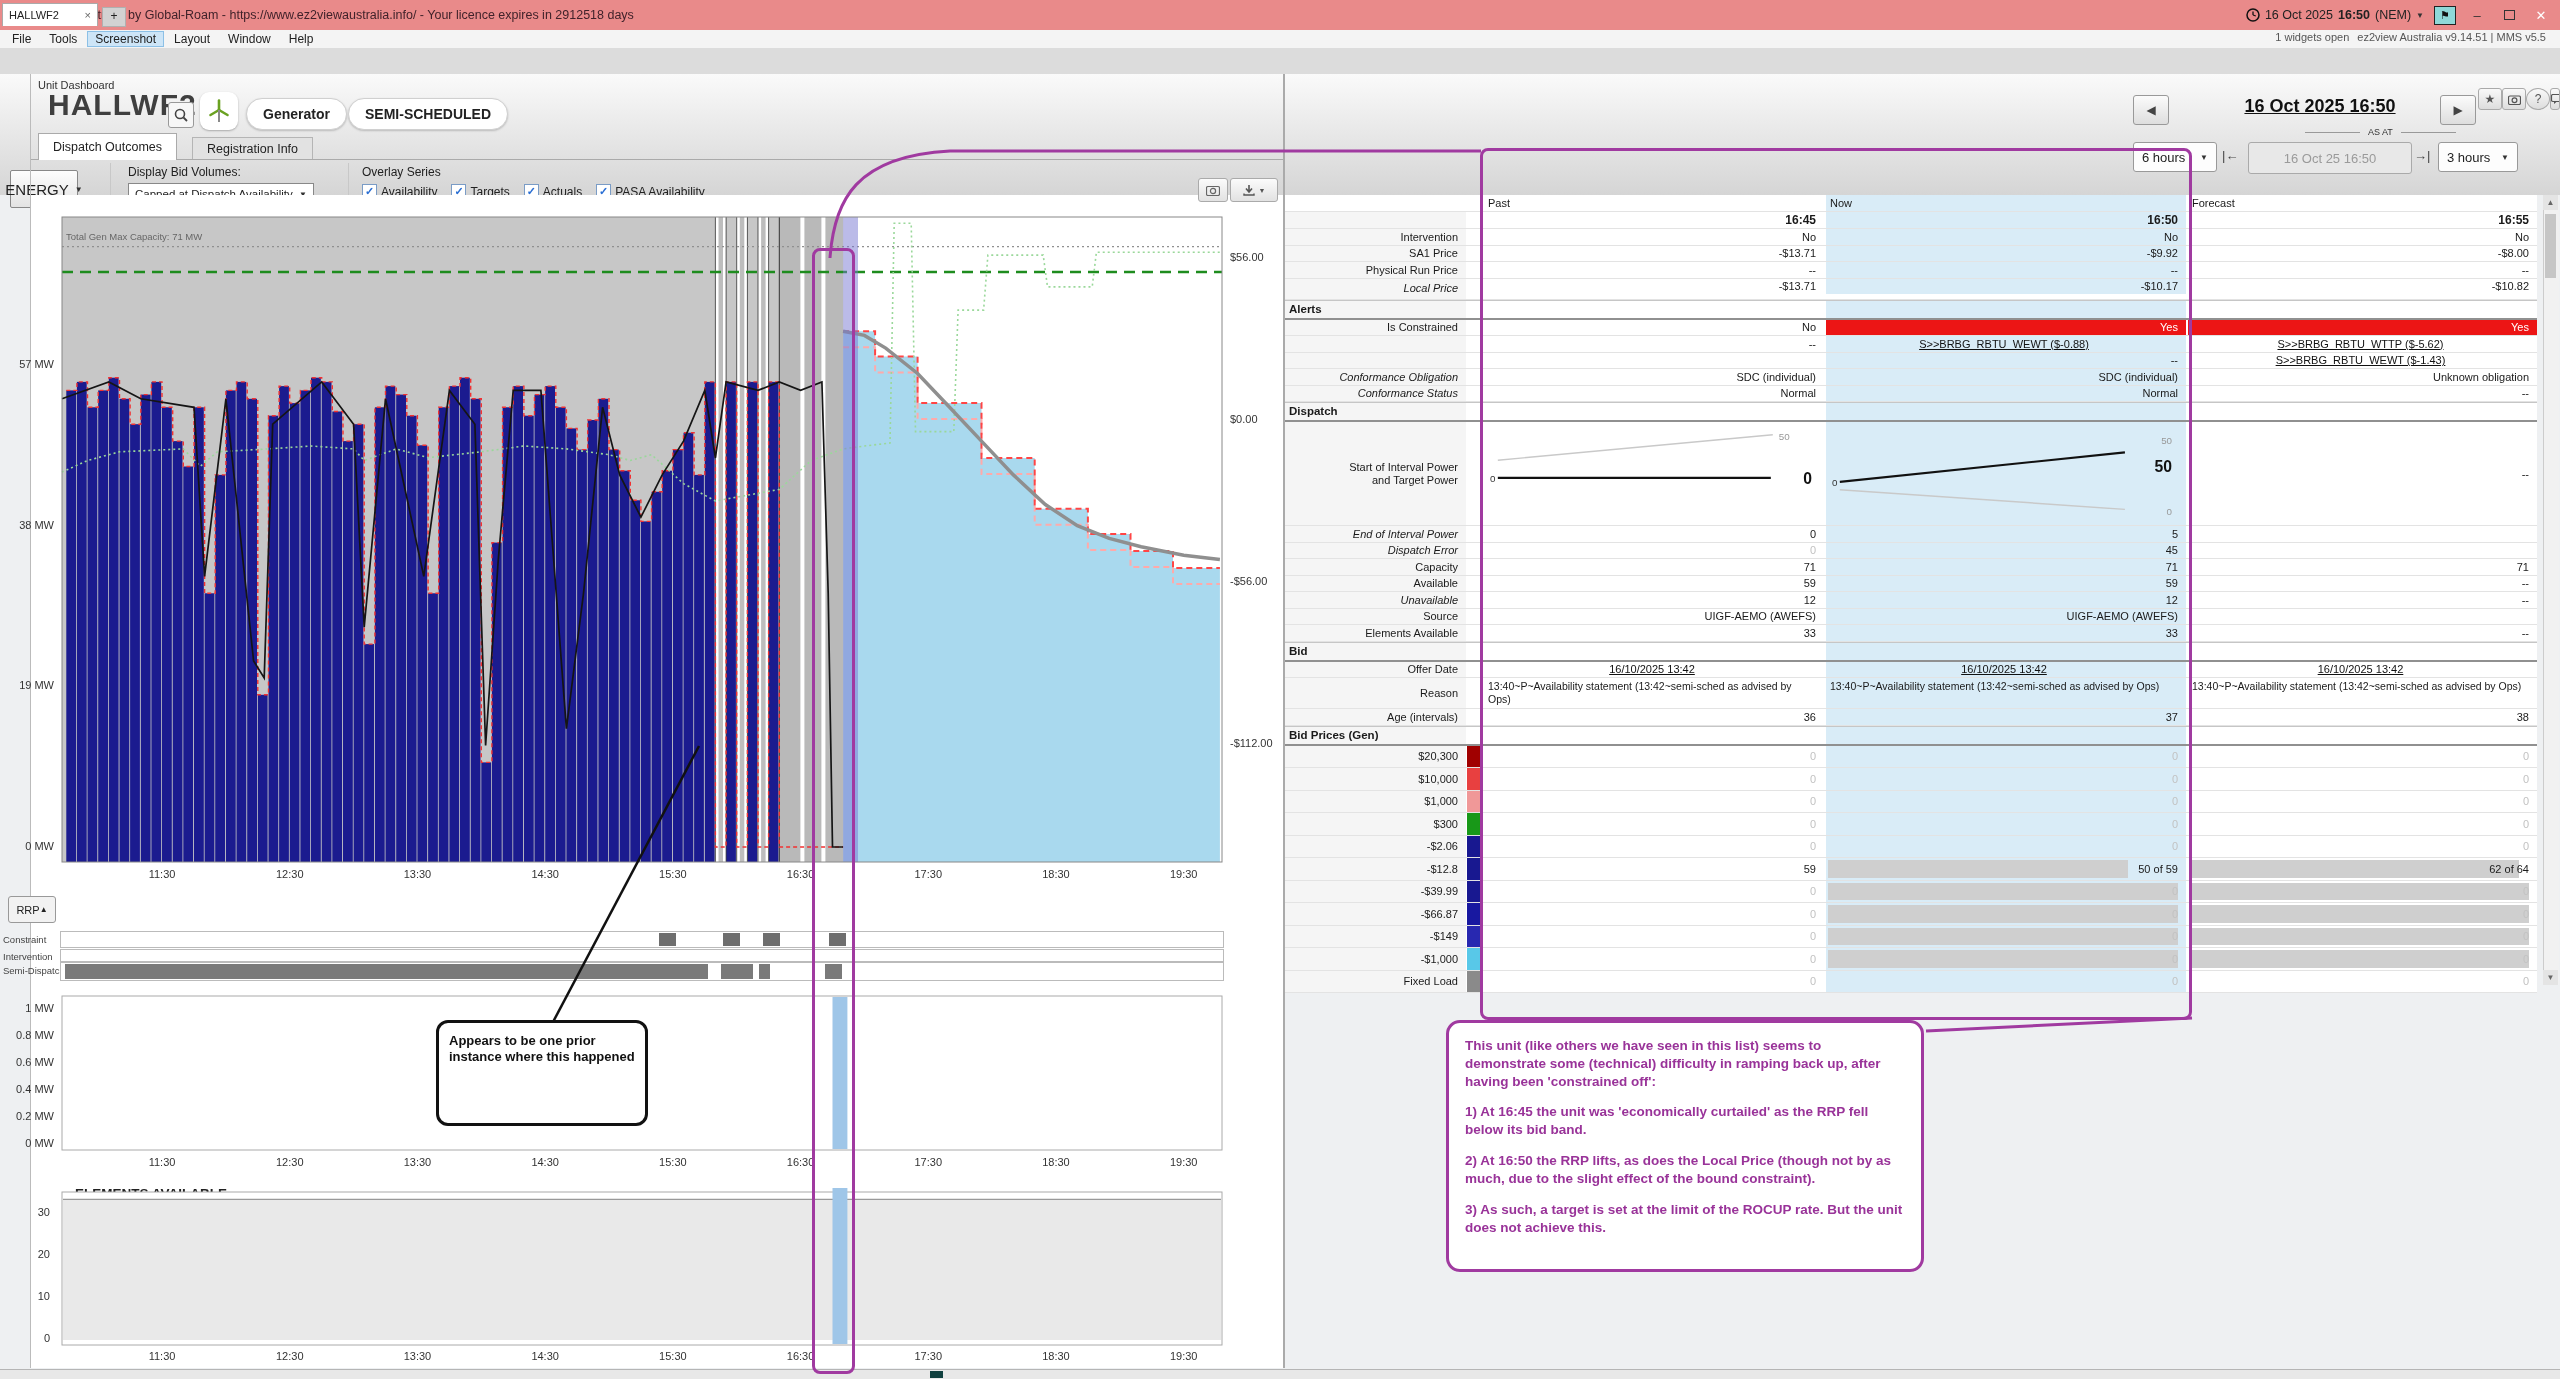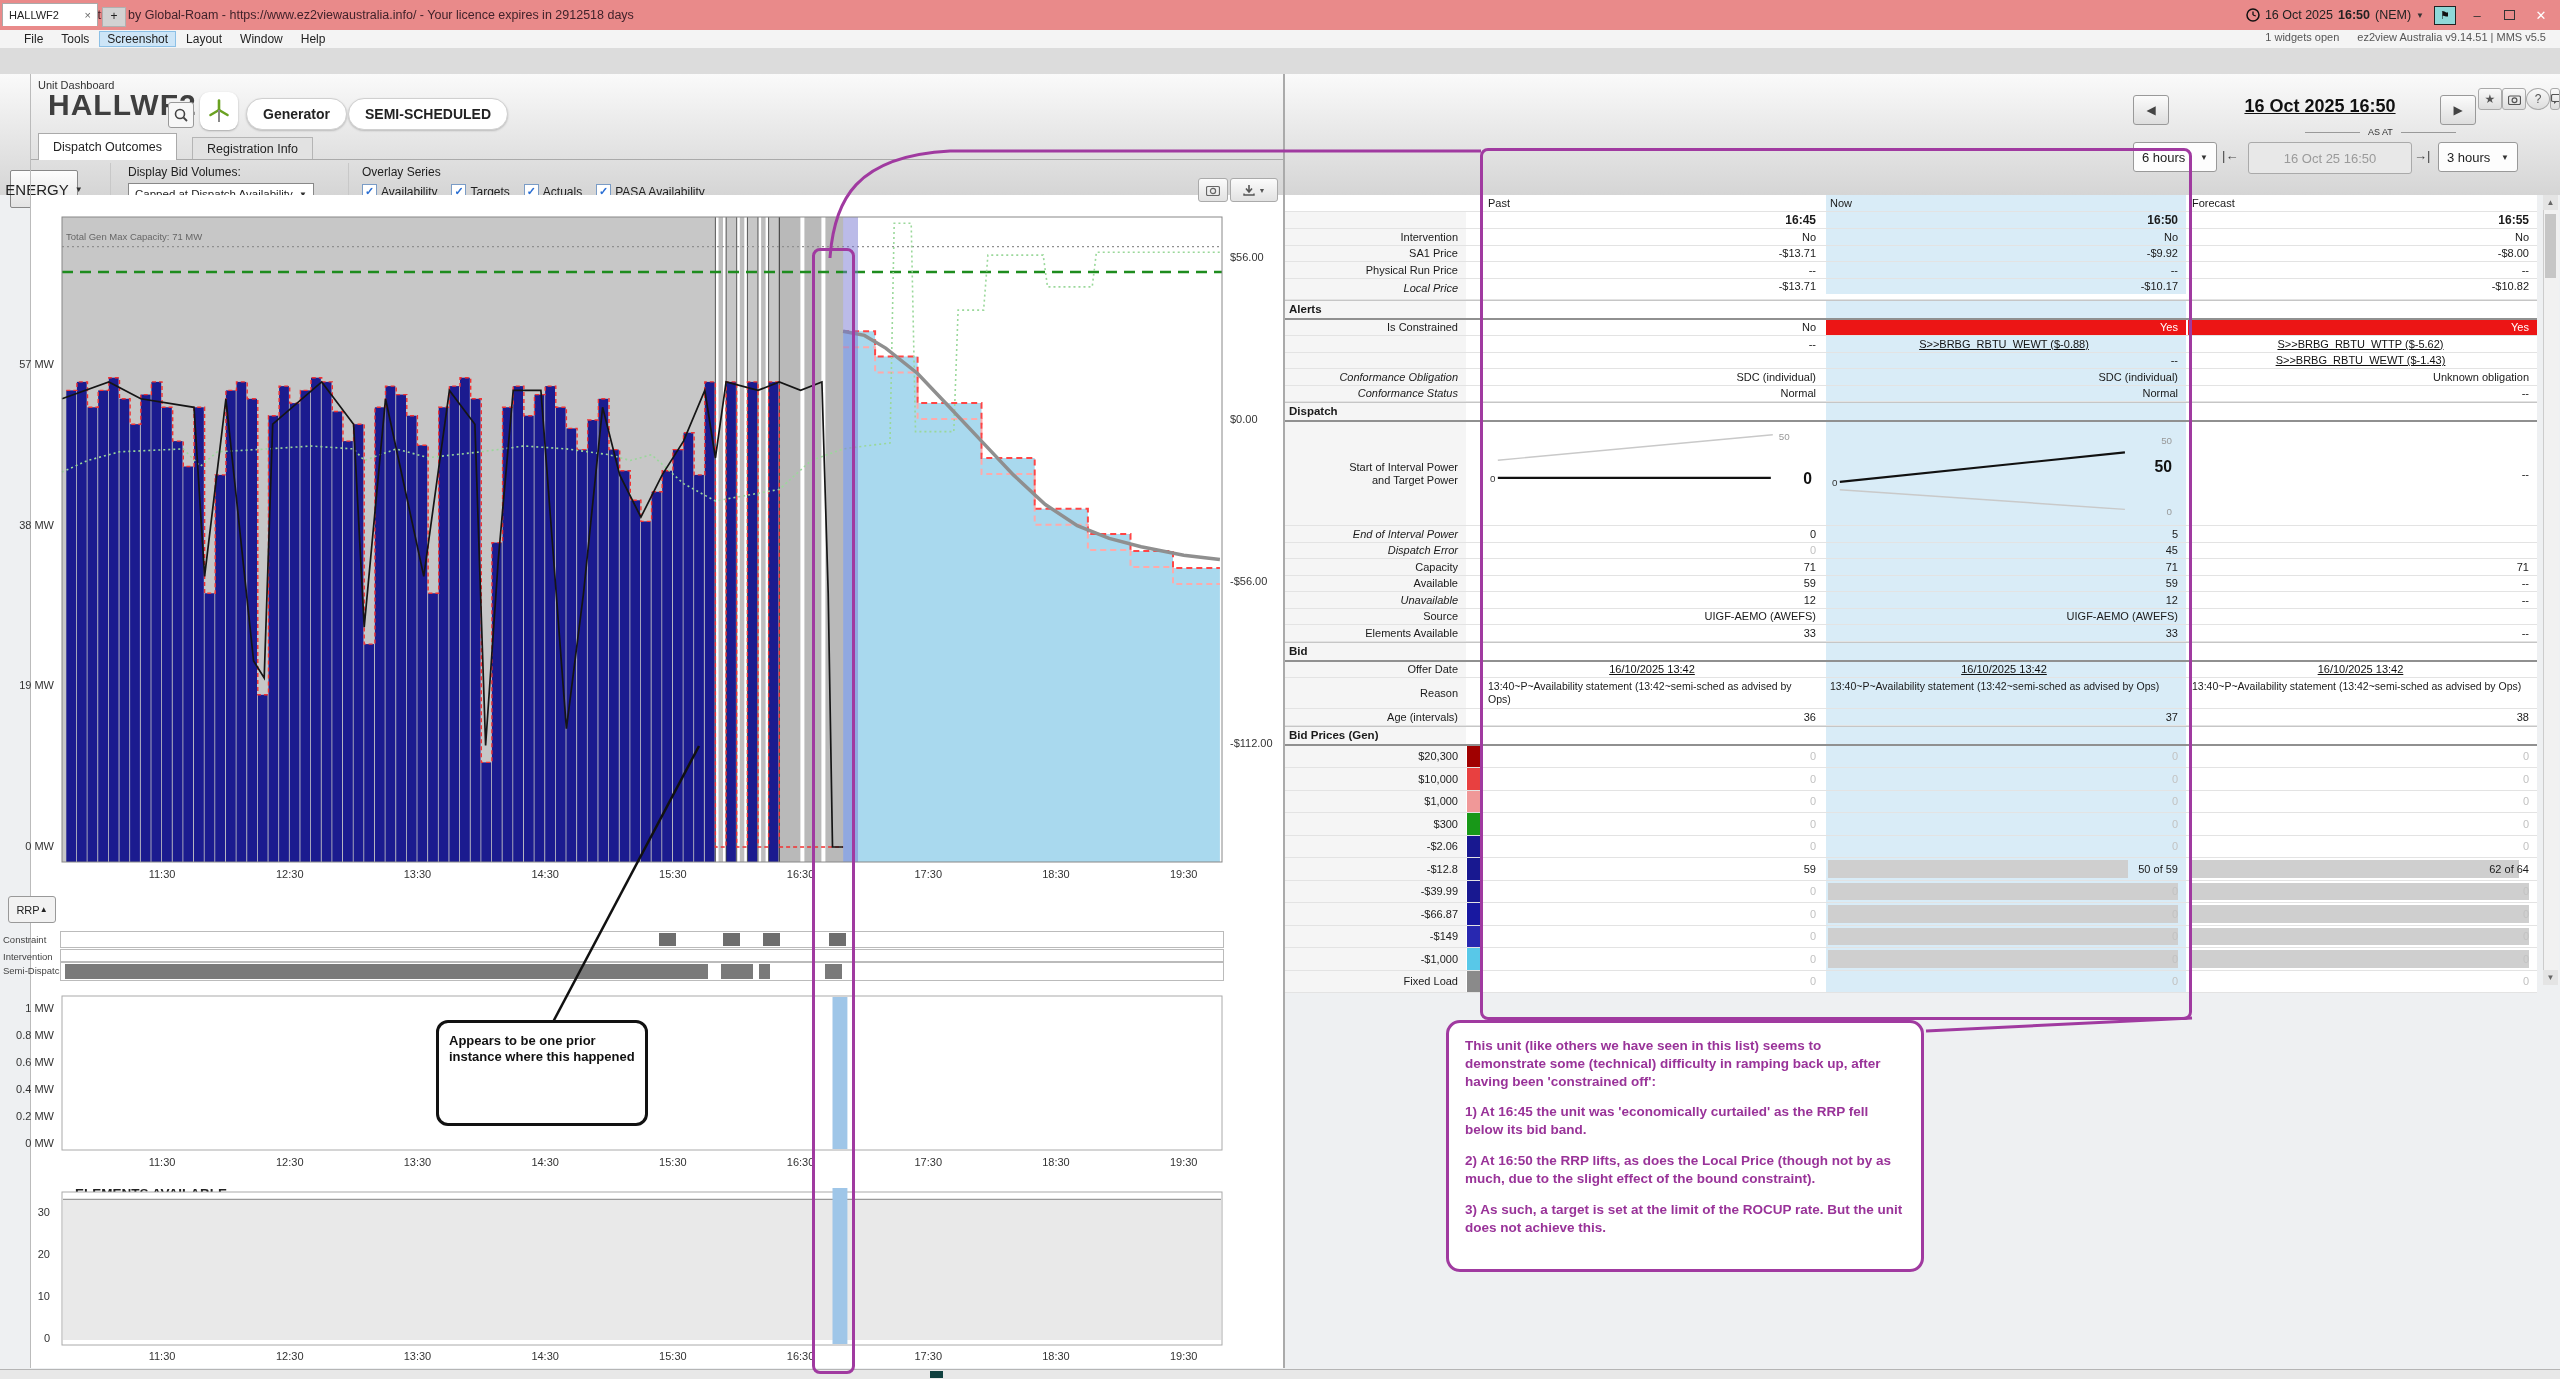--- a/index.html
+++ b/index.html
@@ -10,21 +10,21 @@
   #titlebar{left:0;top:0;width:2560px;height:30px;background:#e98a8a;display:flex;align-items:center;}
   #titlebar .ttext{font-size:12.5px;color:#40222a;margin-left:8px;}
   #tb-right{position:absolute;right:8px;top:0;height:30px;display:flex;align-items:center;gap:10px;}
   #tb-clockline{display:flex;align-items:center;gap:5px;font-size:12.5px;color:#222;}
   .winbtn{font-size:13px;color:#333;width:22px;text-align:center;cursor:default;}
   #flagicon{width:20px;height:17px;background:#8fd8d8;border:1px solid #222;font-size:11px;line-height:16px;text-align:center;color:#111;}
   
   #menubar{left:0;top:30px;width:2560px;height:18px;background:#f4f4f4;display:flex;align-items:center;font-size:12px;}
   .menu-item{padding:1px 8px;margin-right:2px;}
   .menu-item.active{background:#cde5f7;border:1px solid #8cc0e6;padding:0 7px;}
-  #menubar-right{position:absolute;right:14px;top:31px;font-size:11px;color:#555;display:flex;gap:18px;}
+  #menubar-right{position:absolute;right:14px;top:31px;font-size:11px;color:#555;display:flex;gap:8px;}
   
   #tabstrip{left:0;top:48px;width:2560px;height:26px;background:#dcdcdc;border-bottom:1px solid #bbb;}
   #doc-tab{position:absolute;left:2px;top:3px;width:96px;height:23px;background:#fff;border:1px solid #aaa;border-bottom:none;
            font-size:11px;display:flex;align-items:center;justify-content:space-between;padding:0 6px;box-sizing:border-box;}
   #newtab{position:absolute;left:102px;top:7px;width:22px;height:18px;background:#d2d2d2;border:1px solid #b0b0b0;
           font-size:12px;text-align:center;line-height:17px;}
   
   #headerzone{left:0;top:74px;width:2560px;height:121px;background:linear-gradient(#fafafa,#d5d5d5);}
   #widget-type{left:38px;top:79px;font-size:11px;color:#333;}
   #unit-title{left:48px;top:88px;font-size:30px;font-weight:bold;color:#3f3f3f;letter-spacing:1px;}
@@ -145,21 +145,21 @@
         <span style="font-size:8px;color:#333">▼</span>
       </div>
       <div id="flagicon">⚑</div>
       <span class="winbtn">–</span>
       <span class="winbtn"><span style="display:inline-block;width:9px;height:8px;border:1.5px solid #333"></span></span>
       <span class="winbtn" style="color:#fff">✕</span>
     </div>
   </div>
 
   <div id="menubar" class="abs">
-      <div style="display:flex;margin-left:16px">
+      <div style="display:flex;margin-left:4px">
         <div class="menu-item">File</div>
         <div class="menu-item">Tools</div>
         <div class="menu-item active">Screenshot</div>
         <div class="menu-item">Layout</div>
         <div class="menu-item">Window</div>
         <div class="menu-item">Help</div>
       </div>
     </div>
   <div id="menubar-right" class="abs">
     <span>1 widgets open</span>

